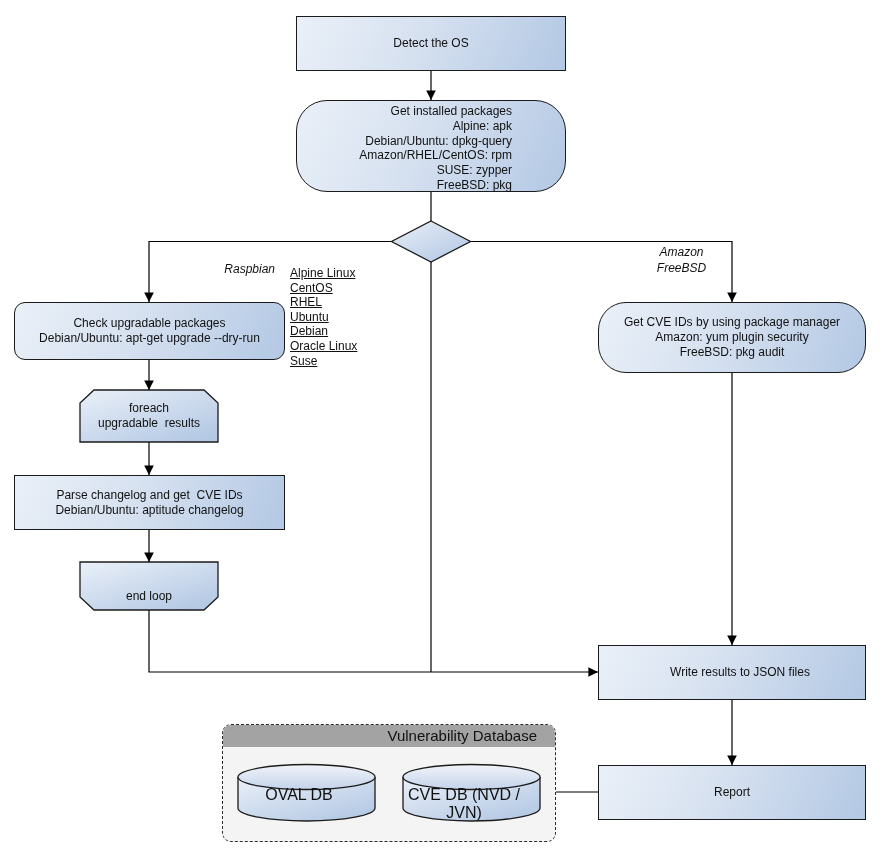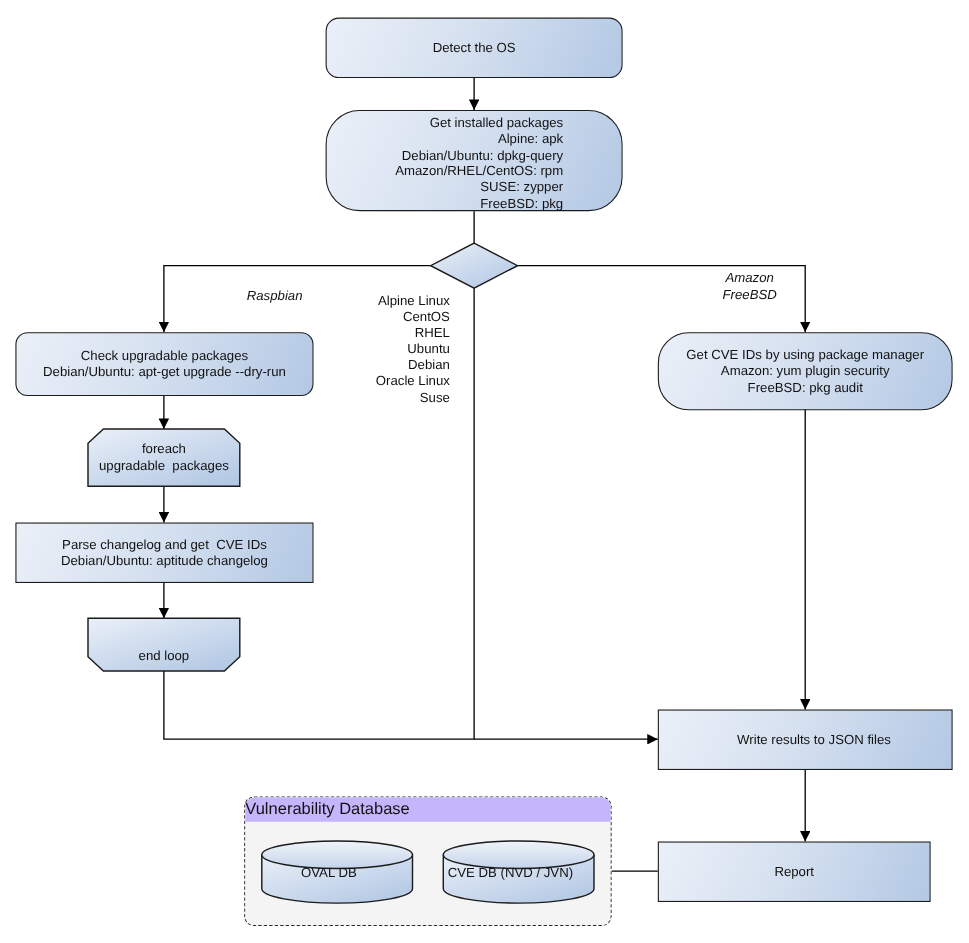--- a/index.html
+++ b/index.html
@@ -48,48 +48,49 @@
     z-index: 2;
   }
   .edge-label {
     position: absolute;
     font-size: 12px;
     line-height: 15.5px;
     white-space: pre-wrap;
     z-index: 2;
   }
   .edge-label--center { text-align: center; font-style: italic; }
-  .edge-label--right { text-align: right; line-height: 14.6px; }
+  .edge-label--right { text-align: left; line-height: 14.6px; text-decoration: underline; }
   #db-container {
     position: absolute;
     left: 222px; top: 724px;
     width: 334px; height: 118px;
     box-sizing: border-box;
     background: #f4f4f4;
     border: 1.4px dashed #2a2a2a;
     border-radius: 9px;
     z-index: 1;
   }
   #db-header {
     position: absolute;
     left: 0; right: 0; top: 0;
     height: 22px;
-    background: #c4b5fd;
+    background: #a3a3a3;
     border-radius: 8px 8px 0 0;
     font-size: 15px;
     line-height: 22px;
-    padding-right: 3px;
+    text-align: right;
+    padding-right: 18px;
     box-sizing: border-box;
     white-space: nowrap;
   }
   .cyl-label {
     position: absolute;
     width: 122px;
     top: 786px;
-    font-size: 12px;
+    font-size: 16px;
     text-align: center;
     z-index: 2;
   }
 </style>
 </head>
 <body>
 
 <svg id="connector-layer" width="881" height="857" viewBox="0 0 881 857">
   <defs>
     <marker id="arrow" viewBox="0 0 10 10" refX="10" refY="5" markerWidth="8" markerHeight="8" orient="auto-start-reverse">
@@ -133,21 +134,21 @@
     <path d="M80,562 L218,562 L218,597 L204,610 L94,610 L80,597 Z" fill="url(#nodeGrad)"></path>
 
     <path d="M238,777 L238,808 A68.5,13 0 0 0 375,808 L375,777" fill="url(#nodeGrad)"></path>
     <ellipse cx="306.5" cy="777" rx="68.5" ry="12.5" fill="url(#cylTopGrad)"></ellipse>
 
     <path d="M403,777 L403,808 A68.5,13 0 0 0 540,808 L540,777" fill="url(#nodeGrad)"></path>
     <ellipse cx="471.5" cy="777" rx="68.5" ry="12.5" fill="url(#cylTopGrad)"></ellipse>
   </g>
 </svg>
 
-<div class="node" style="left:296px; top:16px; width:270px; height:55px;border-radius:12px;">
+<div class="node" style="left:296px; top:16px; width:270px; height:55px;">
   <span>Detect the OS</span>
 </div>
 
 <div class="node node--rightalign" style="left:296px; top:100px; width:270px; height:92px;">
   <span>Get installed packages
 Alpine: apk
 Debian/Ubuntu: dpkg-query
 Amazon/RHEL/CentOS: rpm
 SUSE: zypper
 FreeBSD: pkg</span>
@@ -166,27 +167,27 @@
 
 <div class="node" style="left:14px; top:475px; width:271px; height:55px;">
   <span>Parse changelog and get  CVE IDs
 Debian/Ubuntu: aptitude changelog</span>
 </div>
 
 <div class="node" style="left:598px; top:645px; width:268px; height:55px;padding-left:16px;">
   <span>Write results to JSON files</span>
 </div>
 
-<div class="node" style="left:598px; top:765px; width:248px; height:55px;">
+<div class="node" style="left:598px; top:765px; width:268px; height:55px;">
   <span>Report</span>
 </div>
 
 <div class="shape-label" style="left:80px; top:390px; width:138px; height:52px;">
   <span>foreach
-upgradable  packages</span>
+upgradable  results</span>
 </div>
 
 <div class="shape-label" style="left:80px; top:562px; width:138px; height:48px;margin-top:10px;">
   <span>end loop</span>
 </div>
 
 <div class="edge-label edge-label--center" style="left:170px; top:262px; width:105px;text-align:right;">Raspbian</div>
 
 <div class="edge-label edge-label--center" style="left:644px; top:245px; width:75px;">Amazon
 FreeBSD</div>

